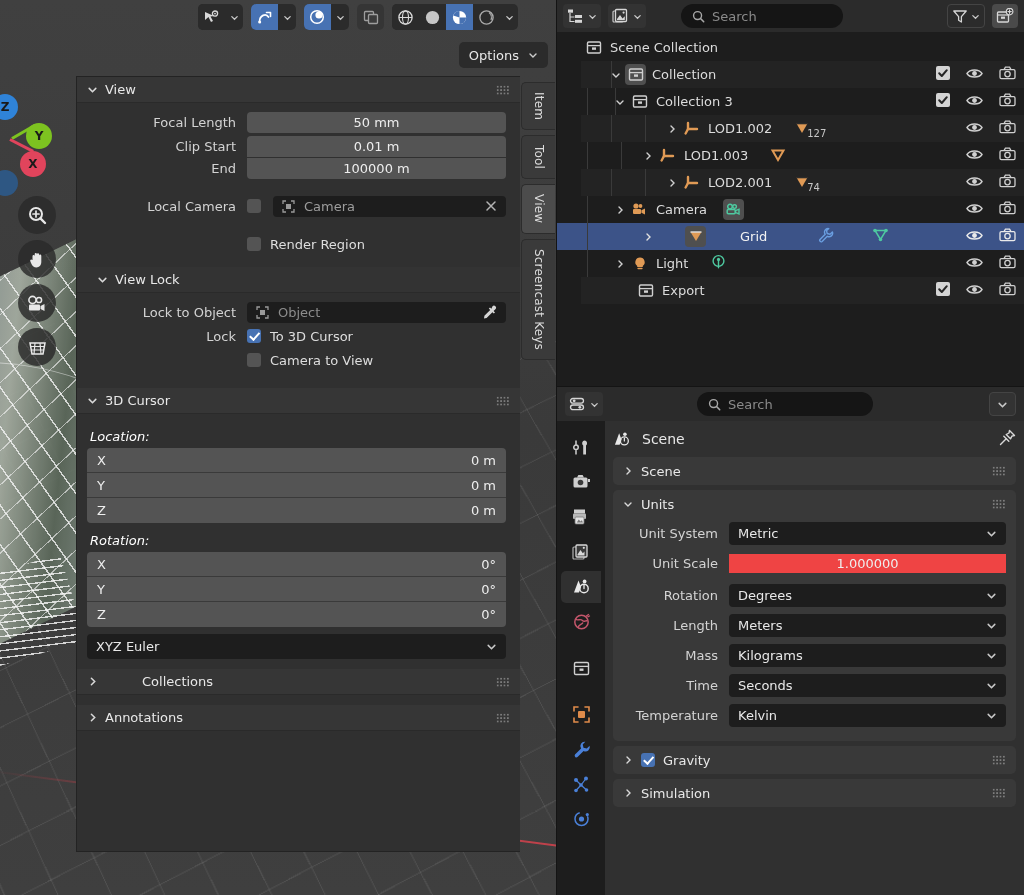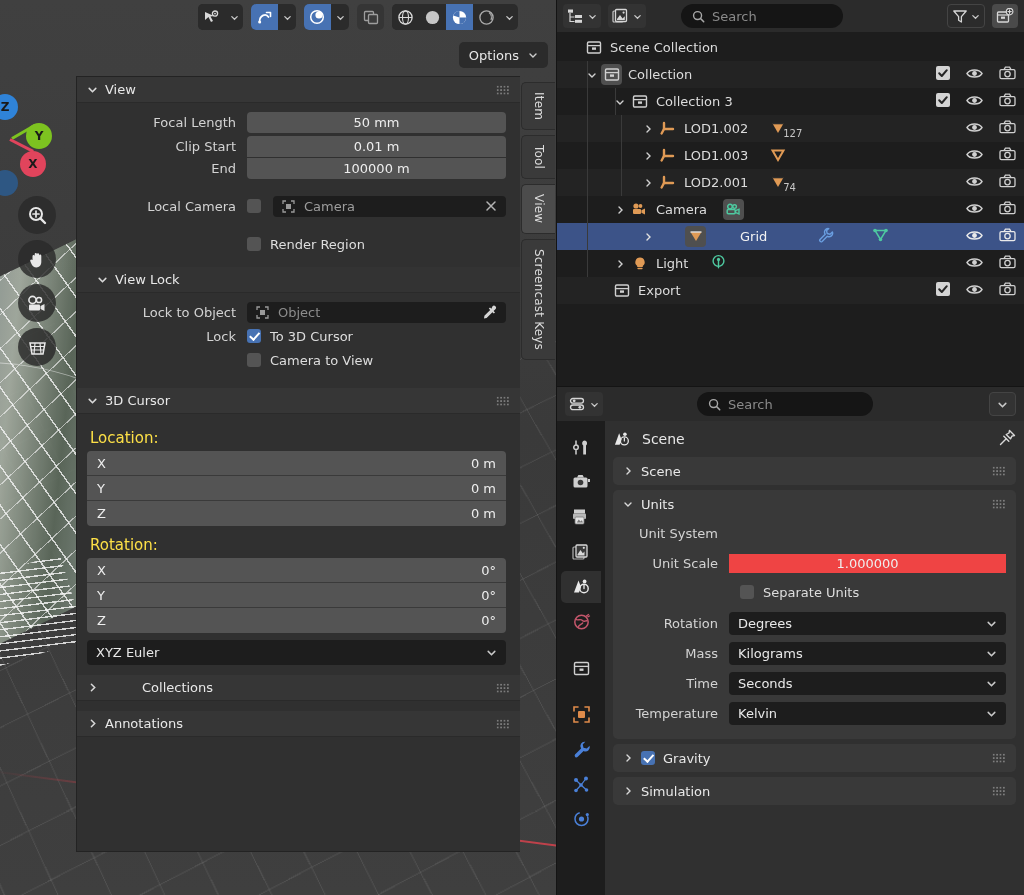--- a/index.html
+++ b/index.html
@@ -136,21 +136,21 @@
   .chk { width:14px; height:14px; border-radius:3px; background:#545454; flex:none; cursor:pointer; }
   .chk.on { background:#4772b3; display:flex; align-items:center; justify-content:center; }
   .chk.on::after { content:""; width:4px; height:8px; border:solid #fff; border-width:0 2px 2px 0;
                    transform:rotate(42deg) translateY(-1px); }
   .chk-lbl { font-size:13px; color:#dedede; margin-left:9px; }
   .dropdown {
     flex:1; height:23px; background:#1d1d1d; border-radius:4px;
     display:flex; align-items:center; padding:0 9px; font-size:13px; color:#e8e8e8; cursor:pointer;gap:41px;
   }
   .dropdown .dd-caret { margin-left:auto; }
-  .sect-lbl { font-size:15px; color:#fde047; margin:7px 0 4px 3px; }
+  .sect-lbl { font-size:13px; color:#ffffff; margin:7px 0 4px 3px;font-style:italic; }
 
   
   #vtabs { position:absolute; left:521px; top:82px; width:34px; }
   .vtab {
     width:34px; background:#3a3a3a; border-radius:5px 0 0 5px;
     margin-bottom:5px; padding:9px 0; display:flex; justify-content:center;
     cursor:pointer; border:1px solid #2c2c2c; border-right:none;
   }
   .vtab.active { background:#4c4c4c; }
   .vtab span {
@@ -176,21 +176,21 @@
     height:24px; background:#151515; border-radius:12px; display:flex;
     align-items:center; gap:7px; padding:0 11px; cursor:text;
   }
   .search .ph { font-size:13px; color:#8a8a8a; }
   .ol-rows { padding-top:2px; }
   .ol-row {
     height:27px; display:flex; align-items:center; position:relative;
     font-size:13px; color:#dcdcdc; cursor:pointer;
   }
   .ol-row.sel { background:#3c5388;gap:28px; }
-  .ol-row.alt { background:#232323; }
+  .ol-row.alt { background:#232323;margin-left:24px; }
   .disc { width:18px; display:flex; justify-content:center; align-items:center; flex:none; cursor:pointer; }
   .ol-name { margin-left:6px; }
   .ol-right { position:absolute; right:8px; display:flex; align-items:center; gap:16px; }
   .indent-line { position:absolute; top:0; width:1px; height:100%; background:#3a3a3a; }
   .icon-box { width:21px; height:21px; border-radius:4px; display:flex;
               align-items:center; justify-content:center; flex:none; }
   .icon-box.hl { background:#4f4f4f; }
   .count { font-size:10px; color:#c6c6c6; position:relative; left:-3px; top:5px; }
 
   
@@ -1052,33 +1052,44 @@
           <div class="pr-ph">
             <svg width="10" height="10" viewBox="0 0 10 10">
                 <path d="M2 4 L5 7 L8 4" stroke="#d8d8d8" stroke-width="1.4" fill="none" stroke-linecap="round"></path>
               </svg>
             <span>Units</span>
             <span class="grip"></span>
           </div>
           <div class="pr-pb">
             <div class="pr-row">
               <div class="pr-lbl">Unit System</div>
+              <div class="pr-dd">
+                <span>Metric</span>
+                <svg class="dd-caret" style="margin-left:auto;" width="11" height="11" viewBox="0 0 10 10">
+                    <path d="M2 4 L5 7 L8 4" stroke="#c8c8c8" stroke-width="1.4" fill="none" stroke-linecap="round"></path>
+                  </svg>
+              </div>
             </div>
             <div class="pr-row">
               <div class="pr-lbl">Unit Scale</div>
               <div class="pr-val">1.000000</div>
             </div>
-            <div class="pr-chkrow">
-              <div class="chk"></div>
-              <span class="chk-lbl">Separate Units</span>
-            </div>
             <div class="pr-row" style="margin-top:6px;">
               <div class="pr-lbl">Rotation</div>
               <div class="pr-dd">
                 <span>Degrees</span>
+                <svg style="margin-left:auto;" width="11" height="11" viewBox="0 0 10 10">
+                    <path d="M2 4 L5 7 L8 4" stroke="#c8c8c8" stroke-width="1.4" fill="none" stroke-linecap="round"></path>
+                  </svg>
+              </div>
+            </div>
+            <div class="pr-row">
+              <div class="pr-lbl">Length</div>
+              <div class="pr-dd">
+                <span>Meters</span>
                 <svg style="margin-left:auto;" width="11" height="11" viewBox="0 0 10 10">
                     <path d="M2 4 L5 7 L8 4" stroke="#c8c8c8" stroke-width="1.4" fill="none" stroke-linecap="round"></path>
                   </svg>
               </div>
             </div>
             <div class="pr-row">
               <div class="pr-lbl">Mass</div>
               <div class="pr-dd">
                 <span>Kilograms</span>
                 <svg style="margin-left:auto;" width="11" height="11" viewBox="0 0 10 10">

